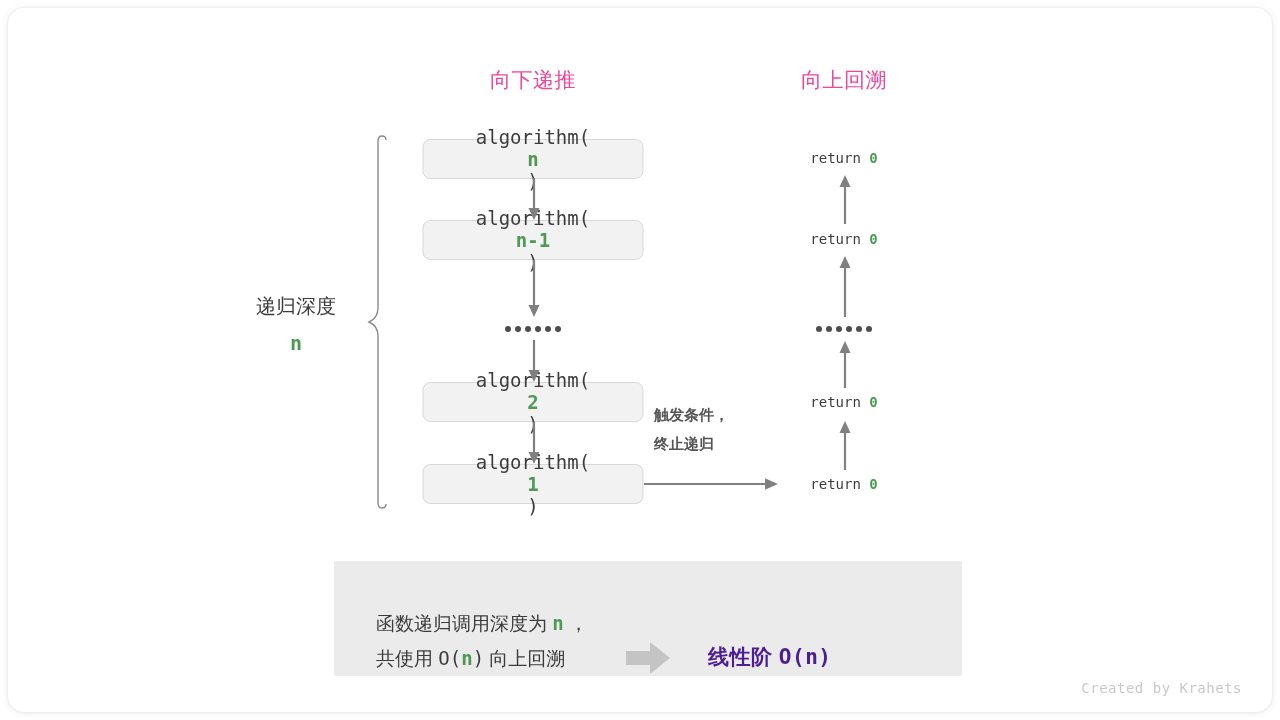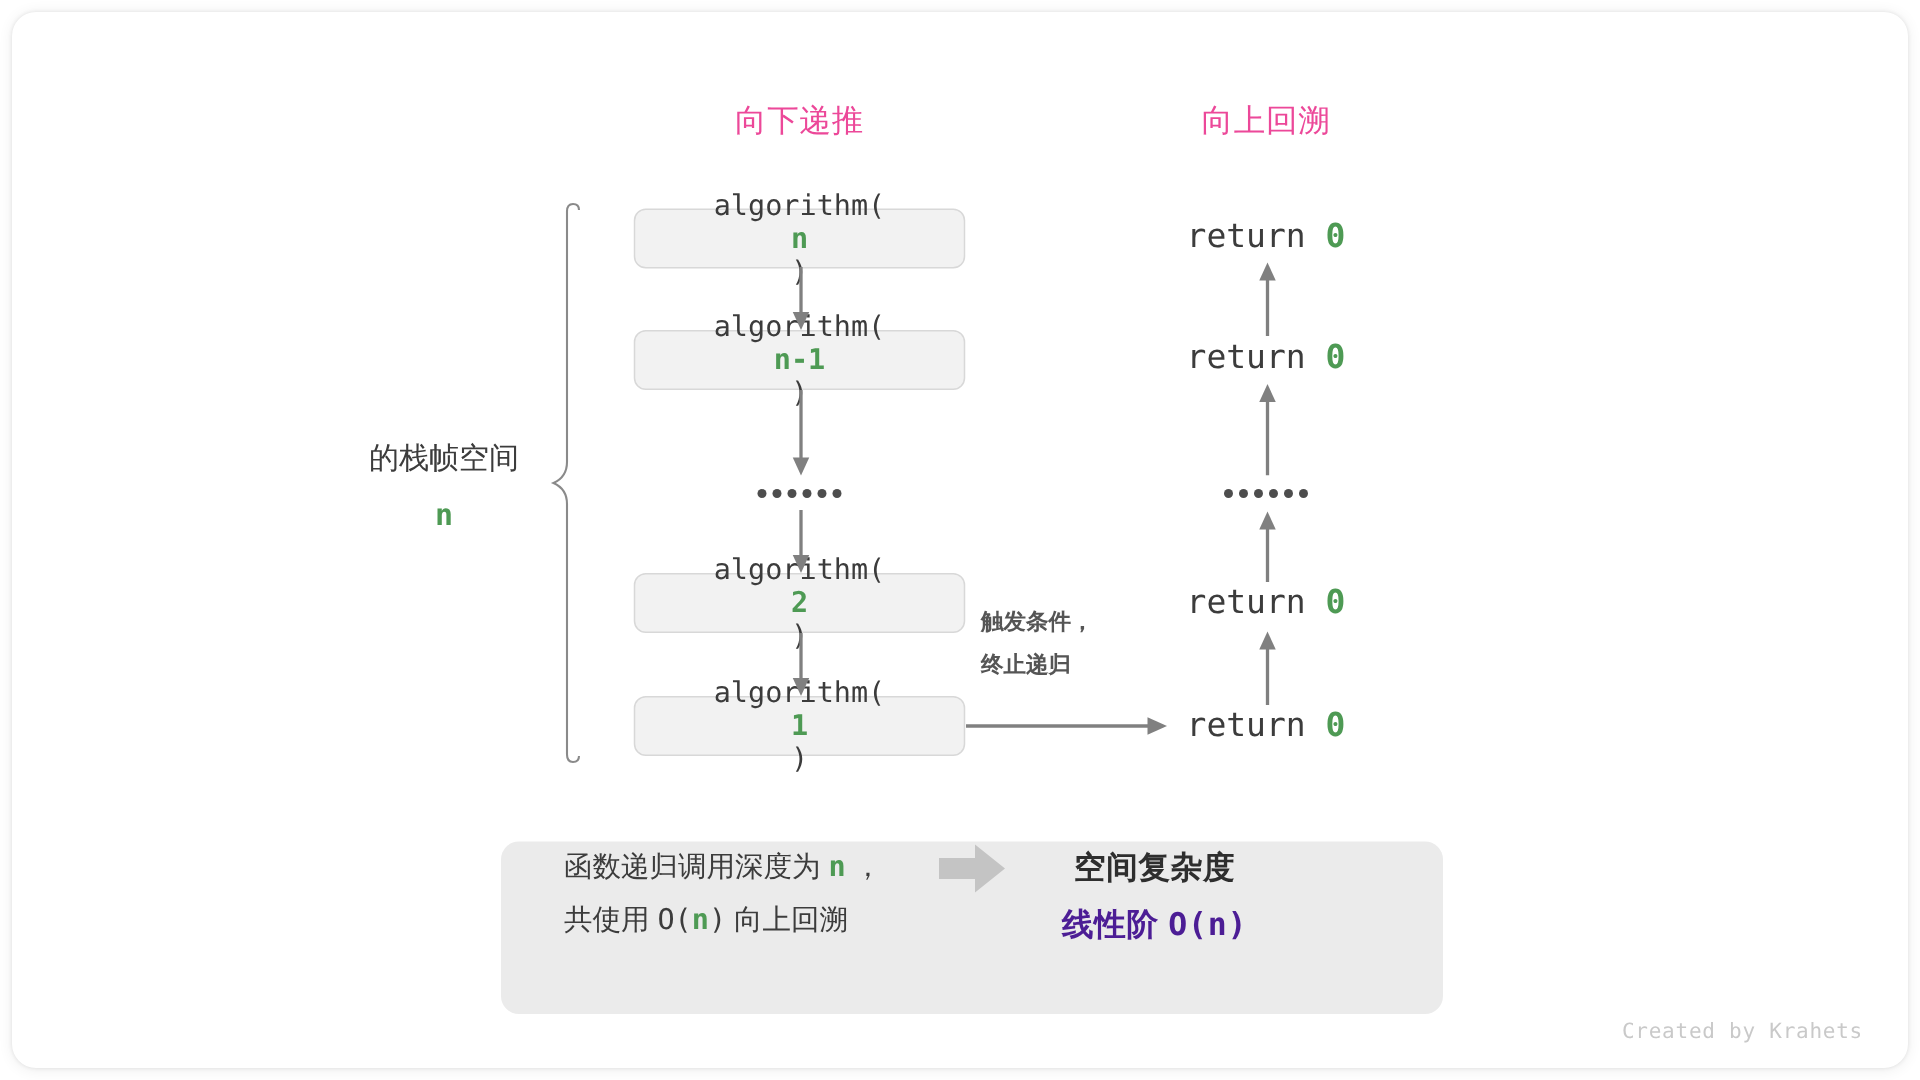--- a/index.html
+++ b/index.html
@@ -59,21 +59,21 @@
     transform: translateX(-50%);
     white-space: nowrap;
     flex-direction: column;
   }
   .code-box .g { color: #4e9a54; font-weight: bold; }
 
   
   .ret {
     position: absolute;
     font-family: "DejaVu Sans Mono", monospace;
-    font-size: 22px;
+    font-size: 14px;
     color: #3c3c3c;
     white-space: nowrap;
     transform: translate(-50%, -50%);
   }
   .ret .g { color: #4e9a54; font-weight: bold; }
 
   
   .dots {
     position: absolute;
     transform: translate(-50%, -50%);
@@ -121,23 +121,23 @@
   }
 
   
   #summary {
     position: absolute;
     left: 326px;
     top: 553px;
     width: 628px;
     height: 115px;
     background: #ebebeb;
-    border-radius: 12px;
+    border-radius: 2px;
     display: flex;
-    align-items: flex-start;
+    align-items: flex-end;
   }
   .sum-left {
     margin-left: 42px;
     font-family: "Liberation Sans", sans-serif;
     font-size: 19px;
     color: #3c3c3c;
     line-height: 1.85;
     white-space: nowrap;
   }
   .sum-left .g {
@@ -186,21 +186,21 @@
 <div id="card">
 
   <div class="col-header" style="left:525px; top:58px;">向下递推</div>
   <div class="col-header" style="left:836px; top:58px;">向上回溯</div>
 
   <svg class="abs" style="left:352px; top:124px;" width="34" height="380">
     <path d="M 26 8 Q 26 4 22 4 L 22 4 Q 18 4 18 9 L 18 176 Q 18 186 9 190 Q 18 194 18 204 L 18 371 Q 18 376 22 376 Q 26 376 26 372" fill="none" stroke="#8a8a8a" stroke-width="1.4"></path>
   </svg>
 
   <div class="depth-label" style="left:288px; top:280px;">
-    <div>的栈帧空间</div>
+    <div>递归深度</div>
     <div class="g">n</div>
   </div>
 
   <div class="code-box" style="left:525px; top:131px;">
     <span>algorithm(</span>
       <span class="g">n</span>
       <span>)</span>
   </div>
 
   <div class="code-box" style="left:525px; top:212px;">
@@ -301,20 +301,19 @@
     <div class="sum-left">
       <div><span>函数递归调用深度为 </span><span class="g">n</span><span> ，</span></div>
       <div><span>共使用 </span><span class="mono">O(</span><span class="g">n</span><span class="mono">)</span><span> 向上回溯</span></div>
     </div>
 
     <svg class="sum-arrow" width="48" height="36">
       <path d="M 2 11 L 26 11 L 26 2 L 46 18 L 26 34 L 26 25 L 2 25 Z" fill="#c4c4c4"></path>
     </svg>
 
     <div class="sum-right">
-      <div class="title">空间复杂度</div>
       <div class="value"><span>线性阶 </span><span class="mono">O(n)</span></div>
     </div>
   </div>
 
   <div id="footer">Created by Krahets</div>
 
 </div>
 
 </body></html>

